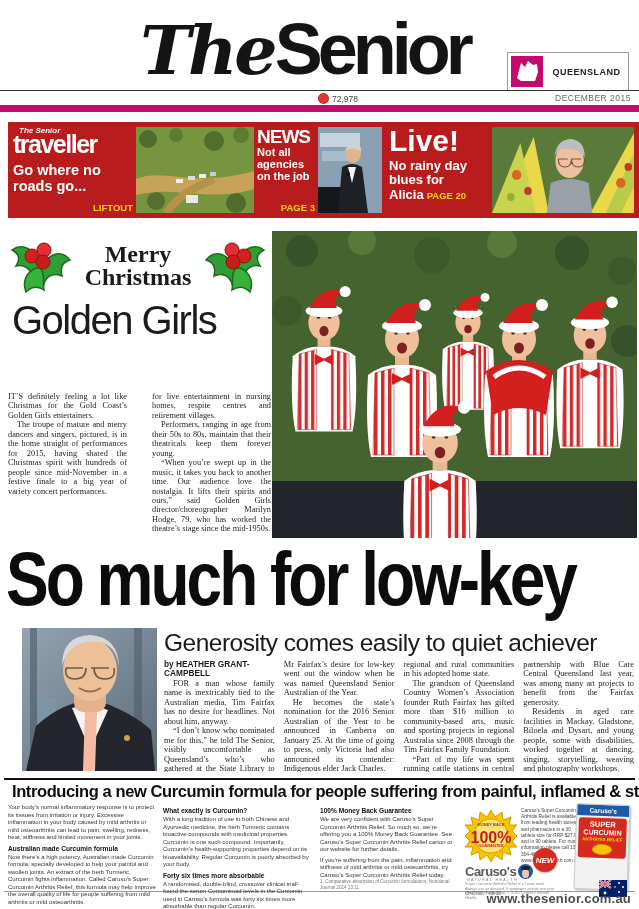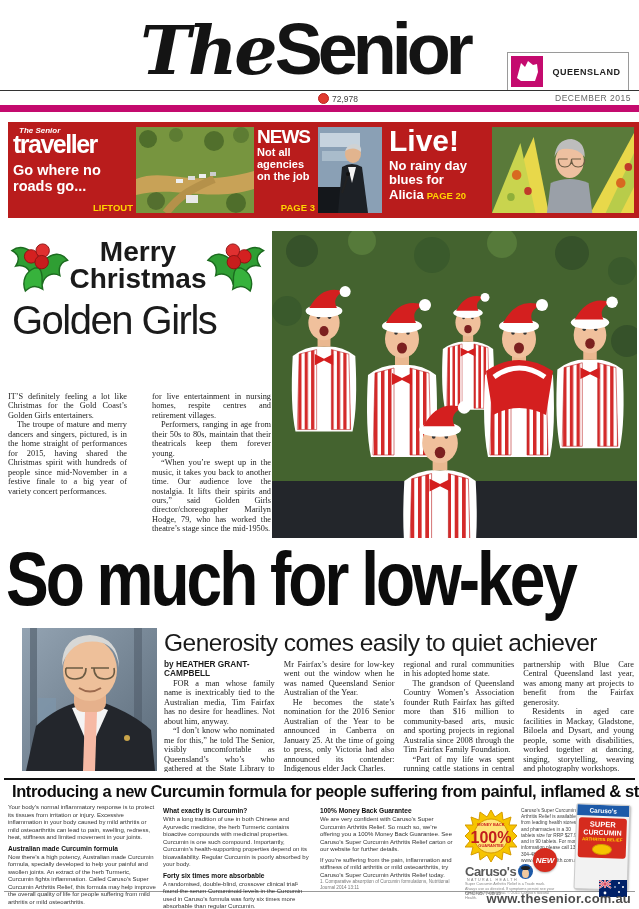--- a/index.html
+++ b/index.html
@@ -30,21 +30,21 @@
   .newsb .txt{font-size:11px;font-weight:700;line-height:1.1;margin-top:0}
   .liveb{width:100px;padding-left:4px}
   .liveb .kick{font-size:30px;font-weight:700;line-height:.95}
   .liveb .txt{font-size:13px;font-weight:700;line-height:1.12;margin-top:3px}
   .liveb .lnk{display:inline;text-align:left;margin:0 0 0 3px;font-size:9.5px}
   .ph{overflow:hidden;position:relative;background:#888}
   .ph svg{display:block;width:100%;height:100%}
   .ph1{width:118px}.ph2{width:64px}.ph3{flex:1}
   
   .xmas{position:absolute;top:230px;left:10px;width:256px;height:72px;display:flex;align-items:center;justify-content:space-between}
-  .xmas .word{font-family:Liberation Sans, sans-serif;font-weight:700;font-size:28px;line-height:.95;text-align:center;color:#1a1a1a}
+  .xmas .word{font-family:Liberation Serif, serif;font-weight:700;font-size:24px;line-height:.95;text-align:center;color:#1a1a1a}
   .gg-head{position:absolute;top:300px;left:12px;width:260px;font-size:40px;font-weight:400;letter-spacing:-1.5px;line-height:1.04;color:#1b1b1b}
   .bodytext{font-family:"Liberation Serif",serif;font-size:8.3px;line-height:1.14;text-align:justify;color:#1c1c1c}
   .bodytext p{margin:0}
   .bodytext p + p{text-indent:9px}
   .gg-body{position:absolute;top:392px;left:8px;width:263px;display:flex;gap:25px}
   .gg-body .col{flex:1}
   .gg-photo{position:absolute;top:231px;left:272px;width:365px;height:307px}
   .gg-photo svg{display:block;width:100%;height:100%}
   
   .big-head{position:absolute;top:541px;left:6px;width:630px;font-size:64px;font-weight:700;letter-spacing:-3px;line-height:1;color:#0c0c0c;transform:scaleY(1.18);transform-origin:top left;white-space:nowrap}

